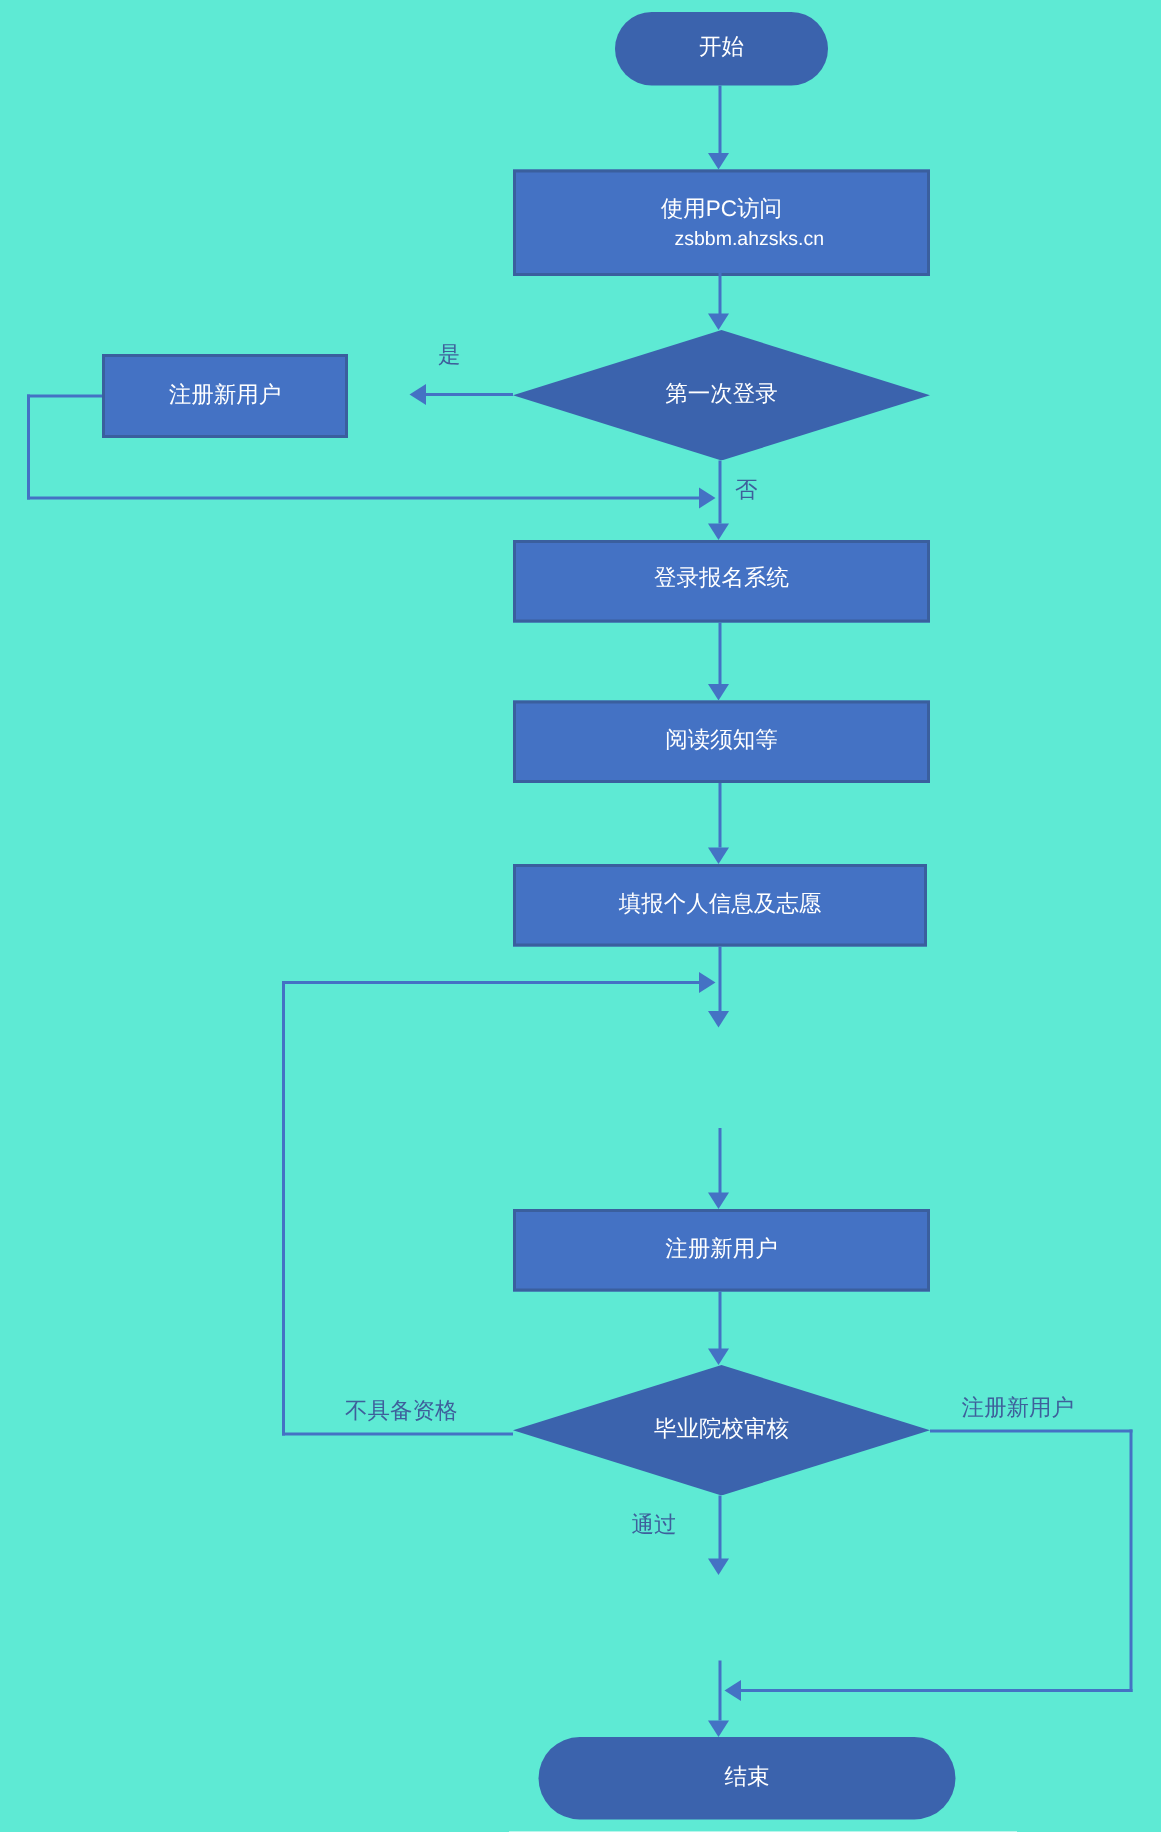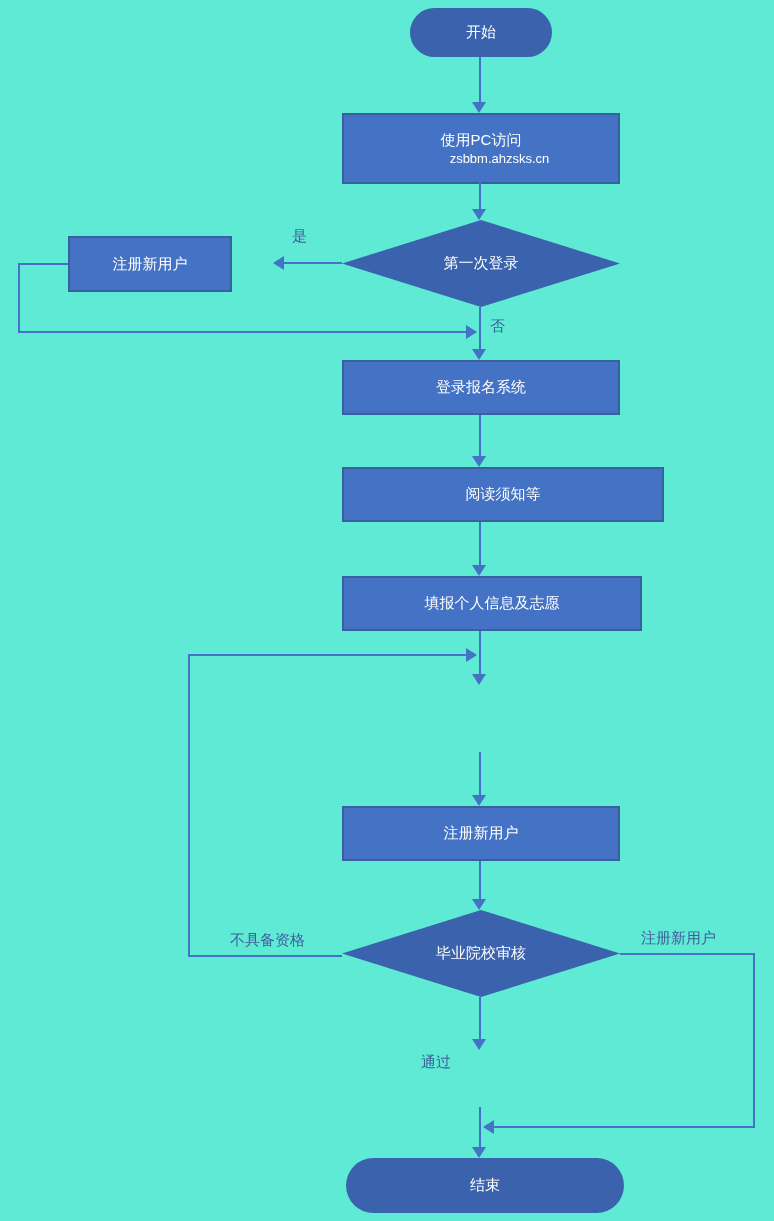--- a/index.html
+++ b/index.html
@@ -54,33 +54,33 @@
 
   <div class="node process" style="left:342px;top:113px;width:278px;height:71px;">
     <div>使用PC访问</div>
     <div class="sub">zsbbm.ahzsks.cn</div>
   </div>
 
   <div class="node decision" style="left:342px;top:220px;width:278px;height:87px;">第一次登录</div>
 
   <div class="node process" style="left:68px;top:236px;width:164px;height:56px;">注册新用户</div>
 
-  <div class="node process" style="left:342px;top:360px;width:278px;height:55px;">登录报名系统</div>
+  <div class="node process" style="left:342px;top:360px;width:278px;height:55px;font-family:Liberation Mono, monospace;">登录报名系统</div>
 
-  <div class="node process" style="left:342px;top:467px;width:322px;height:55px;">阅读须知等</div>
+  <div class="node process" style="left:342px;top:467px;width:278px;height:55px;">阅读须知等</div>
 
-  <div class="node process" style="left:342px;top:576px;width:300px;height:55px;">填报个人信息及志愿</div>
+  <div class="node process" style="left:342px;top:576px;width:276px;height:55px;">填报个人信息及志愿</div>
 
 
   <div class="node process" style="left:342px;top:806px;width:278px;height:55px;">注册新用户</div>
 
   <div class="node decision" style="left:342px;top:910px;width:278px;height:87px;">毕业院校审核</div>
 
 
-  <div class="node terminal" style="left:346px;top:1158px;width:278px;height:55px;">结束</div>
+  <div class="node terminal" style="left:359px;top:1158px;width:278px;height:55px;">结束</div>
 
   <div class="vline" style="left:479px;top:57px;height:46px;"></div>
   <div class="ah ah-down" style="left:472px;top:102px;"></div>
 
   <div class="vline" style="left:479px;top:168px;height:42px;"></div>
   <div class="ah ah-down" style="left:472px;top:209px;"></div>
 
   <div class="hline" style="left:284px;top:262px;width:58px;"></div>
   <div class="ah ah-left" style="left:273px;top:256px;"></div>
   <div class="edge-label" style="left:292px;top:227px;">是</div>
@@ -110,21 +110,21 @@
   <div class="edge-label" style="left:230px;top:931px;">不具备资格</div>
 
   <div class="vline" style="left:479px;top:752px;height:44px;"></div>
   <div class="ah ah-down" style="left:472px;top:795px;"></div>
 
   <div class="vline" style="left:479px;top:861px;height:39px;"></div>
   <div class="ah ah-down" style="left:472px;top:899px;"></div>
 
   <div class="vline" style="left:479px;top:997px;height:43px;"></div>
   <div class="ah ah-down" style="left:472px;top:1039px;"></div>
-  <div class="edge-label" style="left:421px;top:1007px;margin-top:46px;">通过</div>
+  <div class="edge-label" style="left:421px;top:1007px;">通过</div>
 
   <div class="hline" style="left:620px;top:953px;width:135px;"></div>
   <div class="vline" style="left:753px;top:953px;height:175px;"></div>
   <div class="hline" style="left:494px;top:1126px;width:261px;"></div>
   <div class="ah ah-left" style="left:483px;top:1120px;"></div>
   <div class="edge-label" style="left:641px;top:929px;">注册新用户</div>
 
   <div class="vline" style="left:479px;top:1107px;height:40px;"></div>
   <div class="ah ah-down" style="left:472px;top:1147px;"></div>
 

